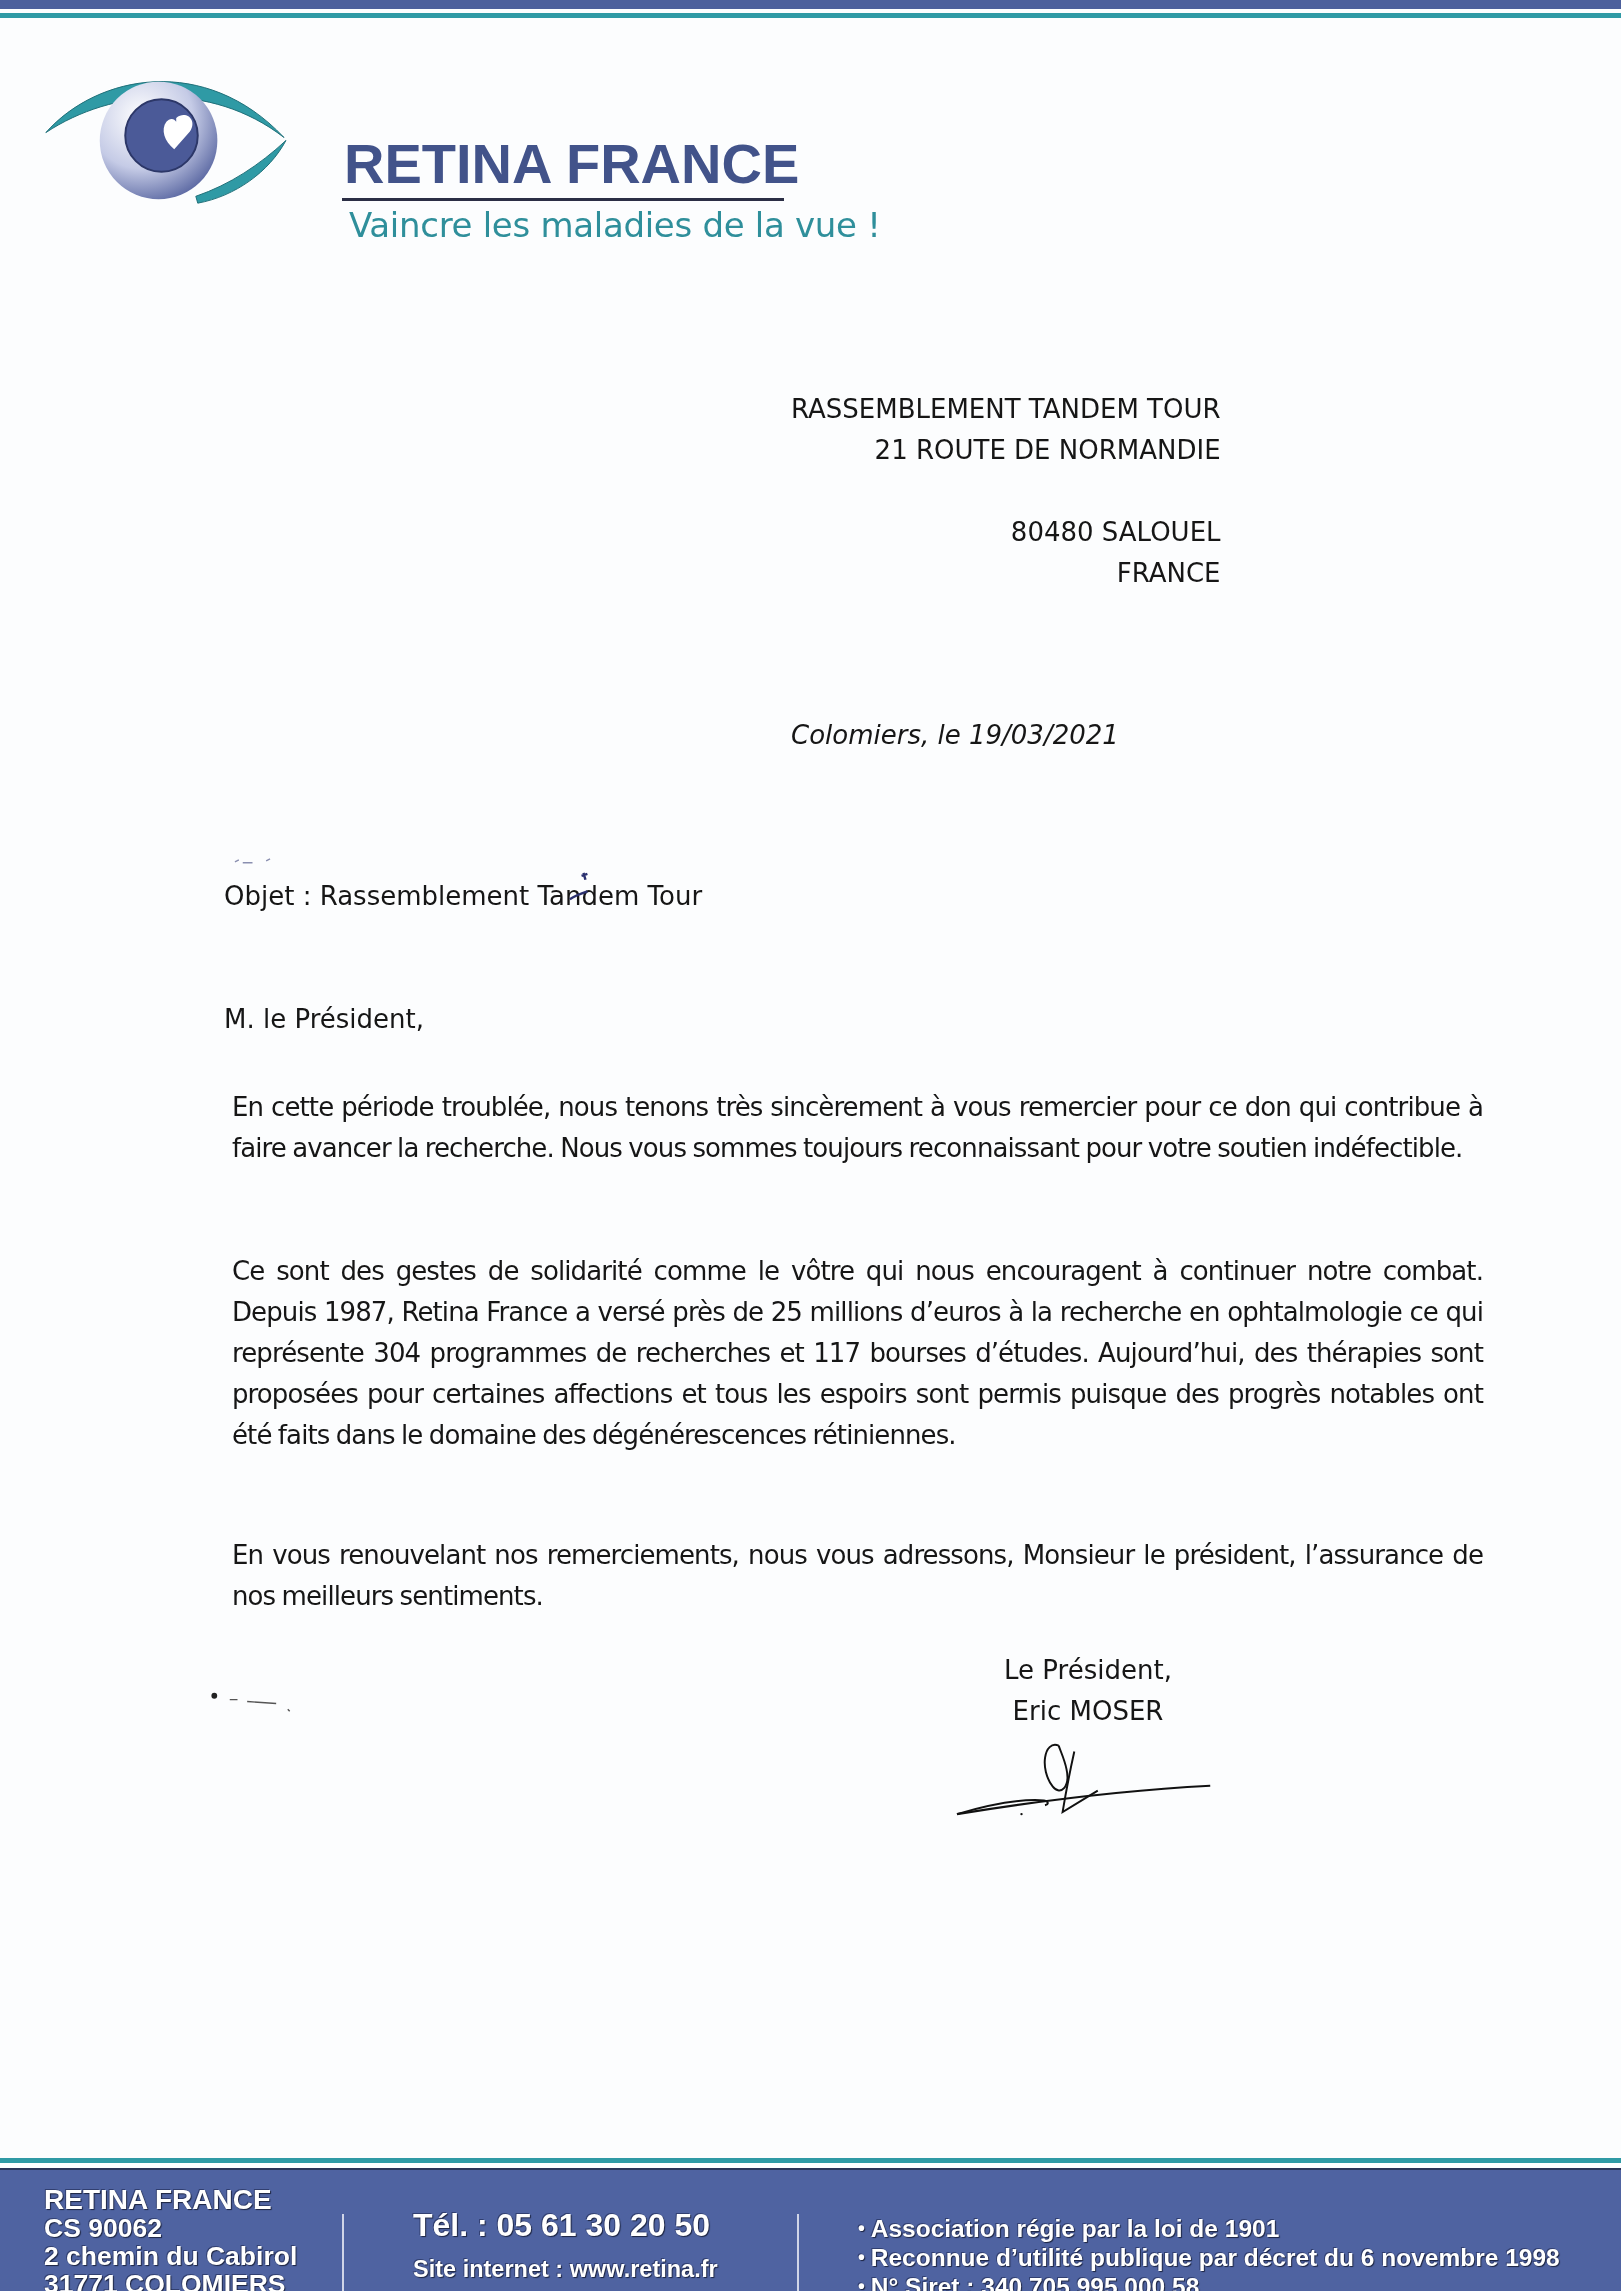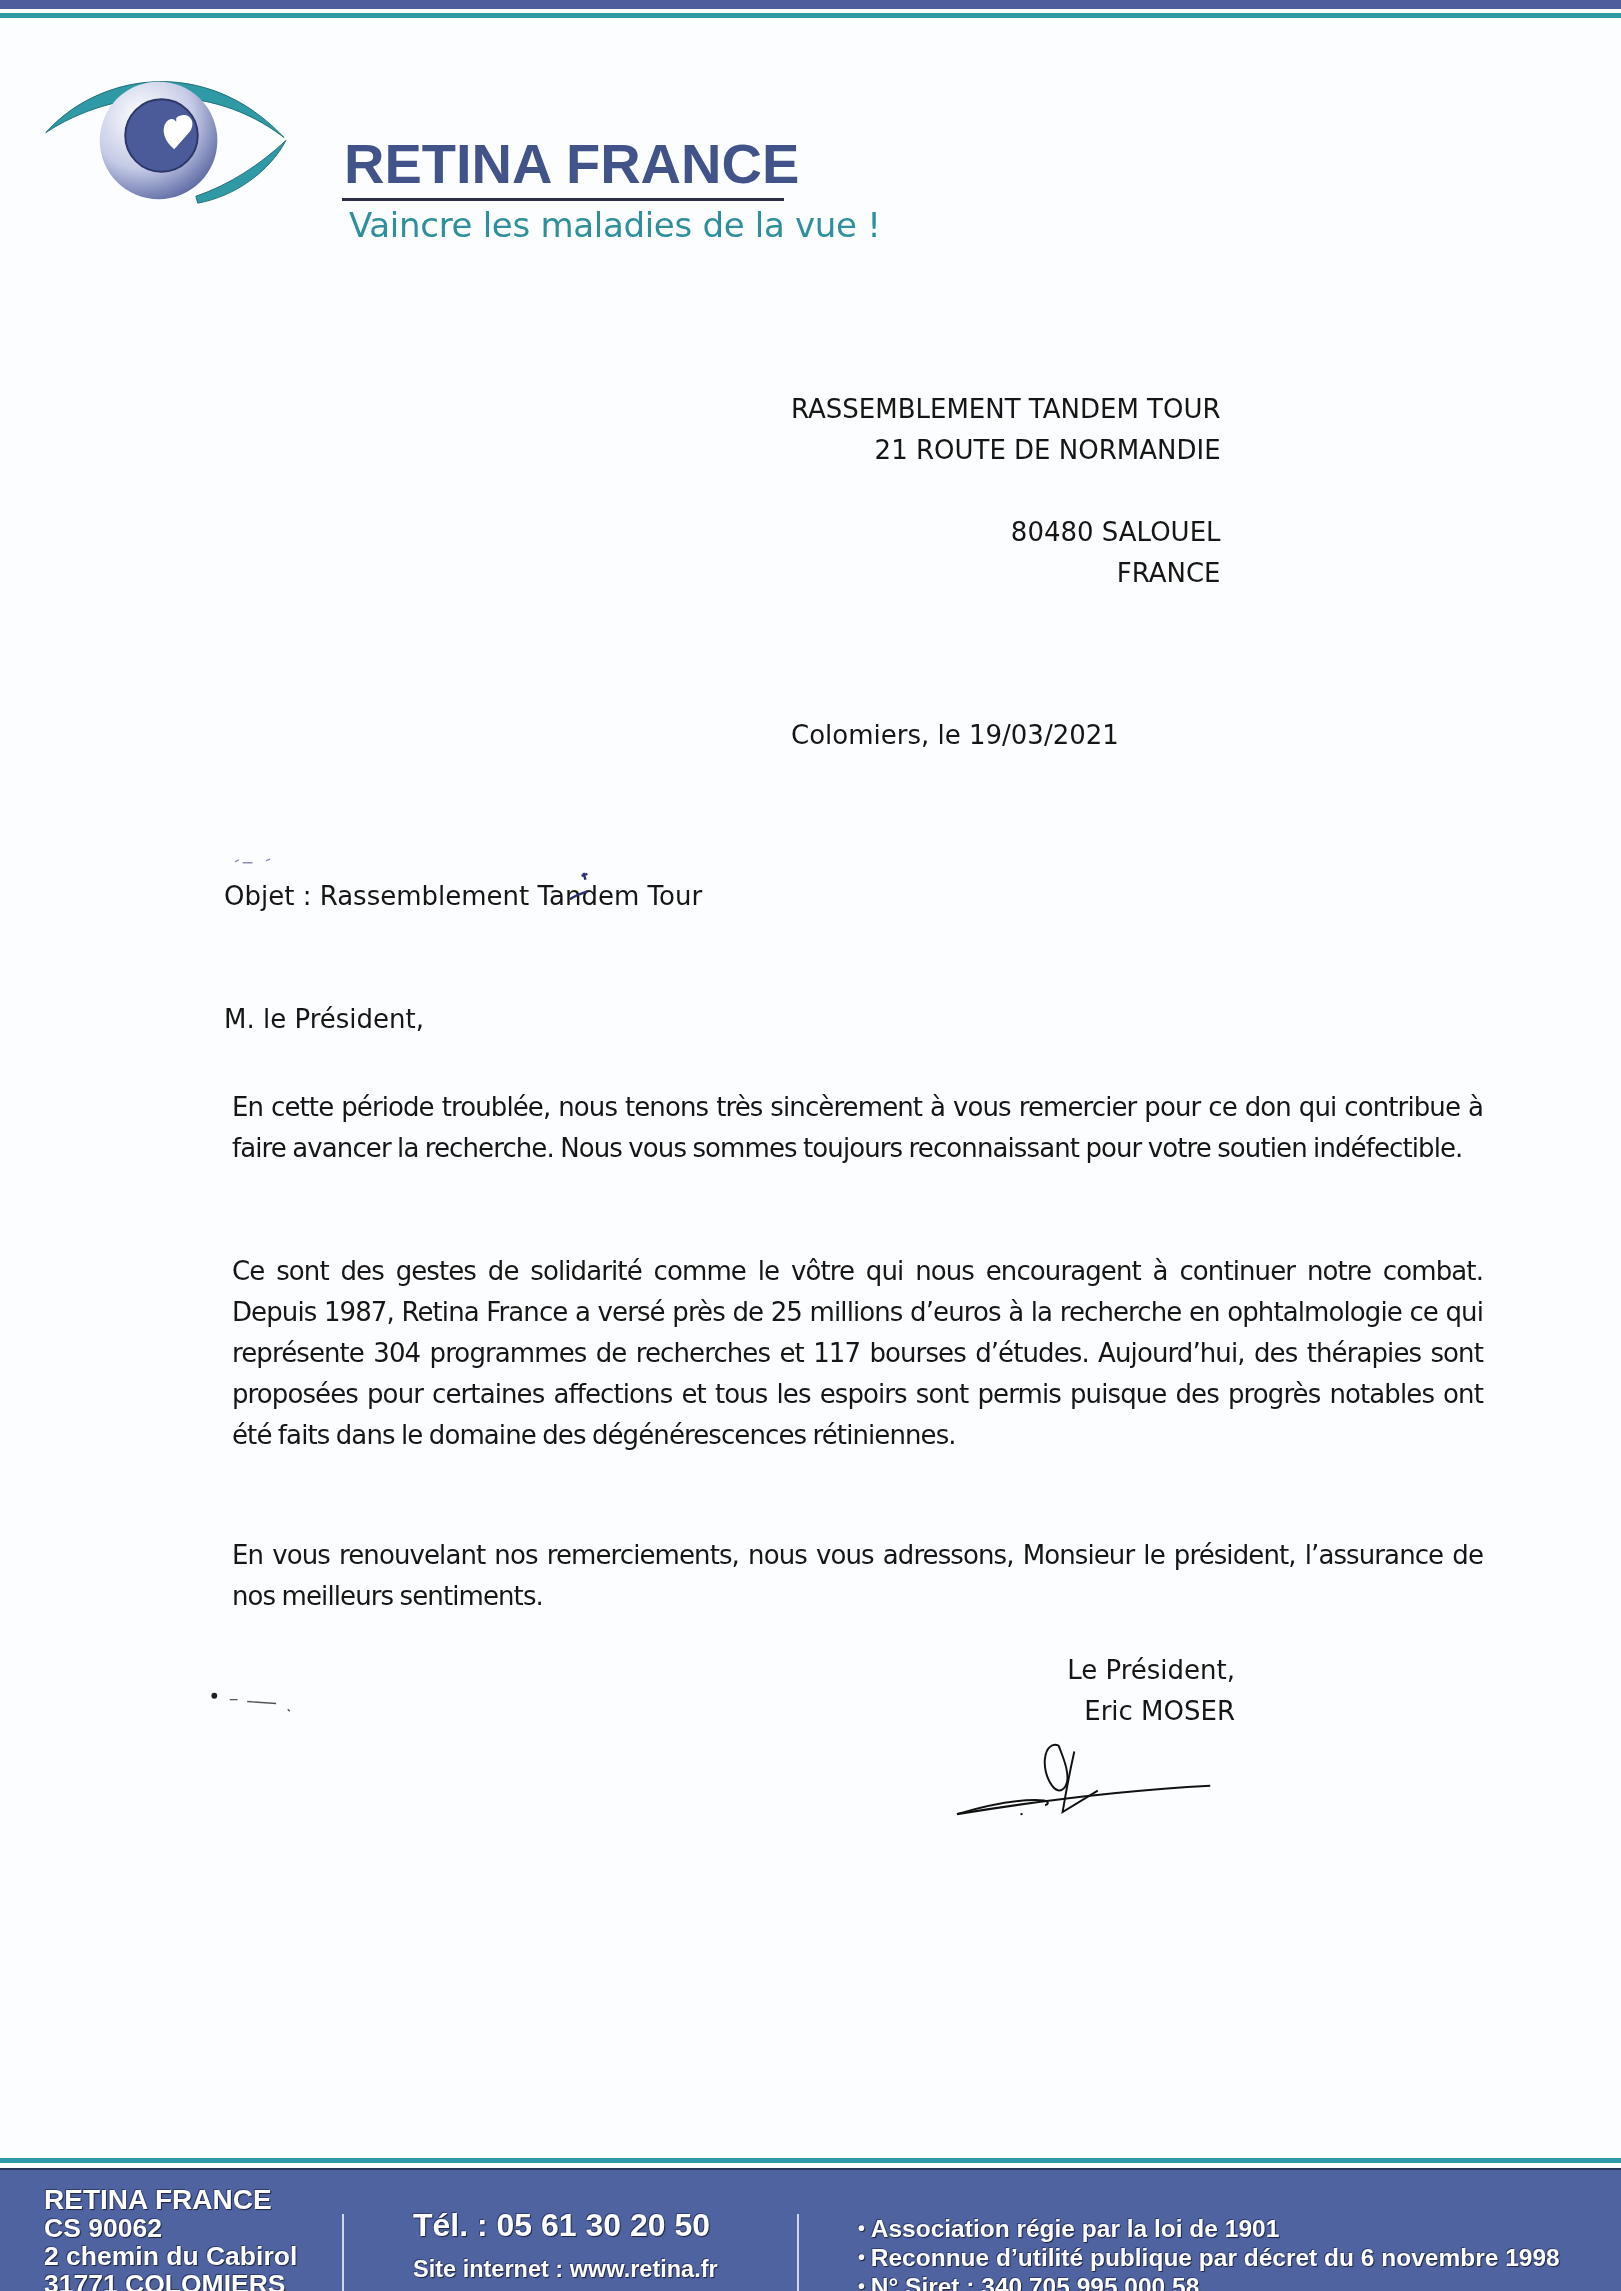--- a/index.html
+++ b/index.html
@@ -23,35 +23,35 @@
   .logo-rule { position:absolute; left:303px; top:139px; width:442px; height:2.9px; background:#2b2e45; }
   .logo-tagline {
     position:absolute; left:310px; top:149px;
     font-family:"DejaVu Sans", sans-serif; font-size:34px; line-height:35px;
     color:#2f8f9b; white-space:nowrap; letter-spacing:-0.3px;
   }
 
   .letter { font-family:"DejaVu Sans", sans-serif; font-size:25.5px; color:#161616; }
   .recipient { position:absolute; left:791px; top:389px; line-height:41px; white-space:nowrap; font-size:26px;text-align:right; }
   .recipient .gap { height:41px; }
-  .dateline { position:absolute; left:791px; top:715px; line-height:41px; white-space:nowrap; font-size:26px; }
+  .dateline { position:absolute; left:791px; top:715px; line-height:41px; white-space:nowrap; font-size:26px;font-style:italic; }
 
   .subject { position:absolute; left:224px; top:876px; line-height:41px; white-space:nowrap; font-size:26px; }
   .salutation { position:absolute; left:224px; top:999px; line-height:41px; white-space:nowrap; font-size:26px; }
 
   .body-para {
     position:absolute; left:224px; width:1251px; margin:8px;
     font-size:26px; line-height:41px; text-align:justify;
     letter-spacing:-0.9px; word-spacing:-1px;
   }
   .p1 { top:1079px; }
   .p2 { top:1243px; }
   .p3 { top:1527px; }
 
-  .signoff { position:absolute; left:941px; top:1650px; width:294px; text-align:right; line-height:41px; font-size:26px; }
+  .signoff { position:absolute; left:941px; top:1650px; width:294px; text-align:center; line-height:41px; font-size:26px; }
   .signature { position:absolute; left:951px; top:1730px; }
 
   .smudge { position:absolute; }
 
   .footer-teal { position:absolute; left:0; top:2158px; width:1621px; height:4.9px; background:#2f9aa5; }
   .footer {
     position:absolute; left:0; top:2168px; width:1621px; height:123px;
     background:#4f63a1; border-top:2px solid #2a3358;
     font-family:"Liberation Sans", sans-serif; font-weight:bold; color:#ffffff;
     text-shadow:1px 1px 1px #1c2440, -1px -1px 0 rgba(30,40,80,.6);

